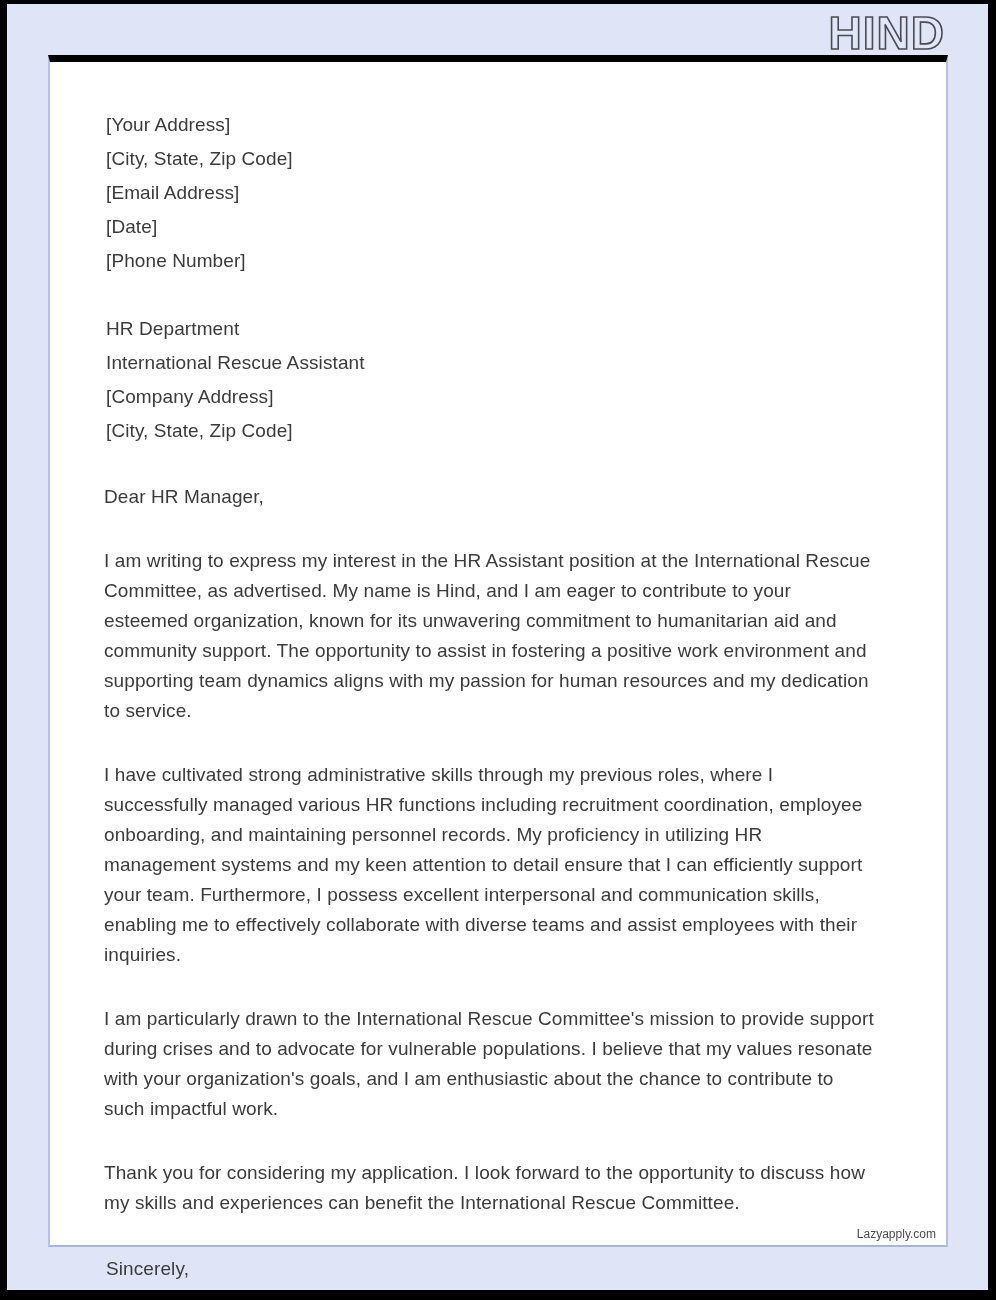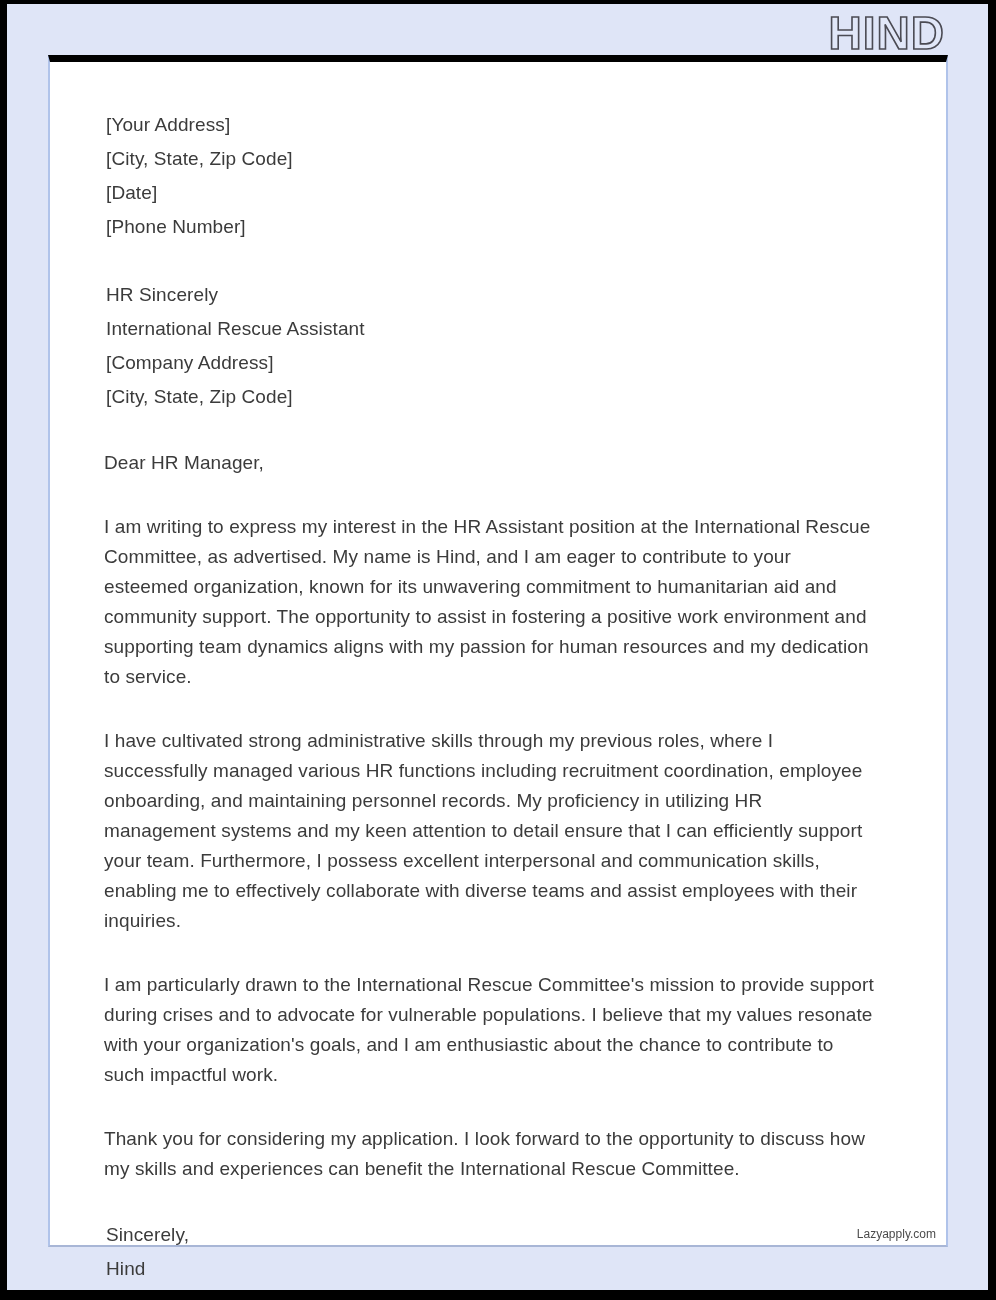--- a/index.html
+++ b/index.html
@@ -75,26 +75,27 @@
 <div class="frame">
 
   <div class="logo">HIND</div>
 
   <div class="page">
     <div class="page-content">
 
       <div class="block">
         <div>[Your Address]</div>
         <div>[City, State, Zip Code]</div>
+        <div>[Email Address]</div>
         <div>[Date]</div>
         <div>[Phone Number]</div>
       </div>
 
       <div class="block">
-        <div>HR Sincerely</div>
+        <div>HR Department</div>
         <div>International Rescue Assistant</div>
         <div>[Company Address]</div>
         <div>[City, State, Zip Code]</div>
       </div>
 
       <div class="block">Dear HR Manager,</div>
 
       <p class="body-par">I am writing to express my interest in the HR Assistant position at the International Rescue Committee, as advertised. My name is Hind, and I am eager to contribute to your esteemed organization, known for its unwavering commitment to humanitarian aid and community support. The opportunity to assist in fostering a positive work environment and supporting team dynamics aligns with my passion for human resources and my dedication to service.</p>
       <p class="body-par">I have cultivated strong administrative skills through my previous roles, where I successfully managed various HR functions including recruitment coordination, employee onboarding, and maintaining personnel records. My proficiency in utilizing HR management systems and my keen attention to detail ensure that I can efficiently support your team. Furthermore, I possess excellent interpersonal and communication skills, enabling me to effectively collaborate with diverse teams and assist employees with their inquiries.</p>
       <p class="body-par">I am particularly drawn to the International Rescue Committee's mission to provide support during crises and to advocate for vulnerable populations. I believe that my values resonate with your organization's goals, and I am enthusiastic about the chance to contribute to such impactful work.</p>

